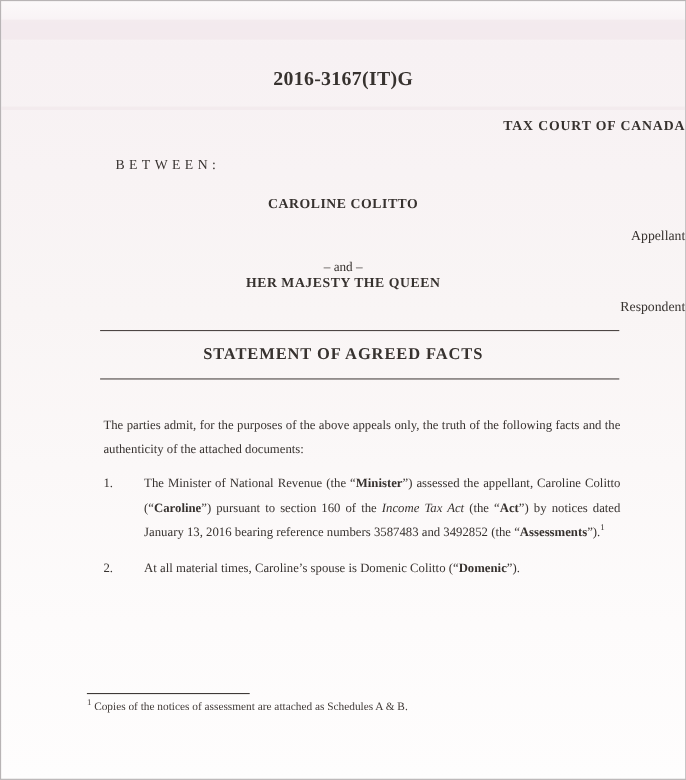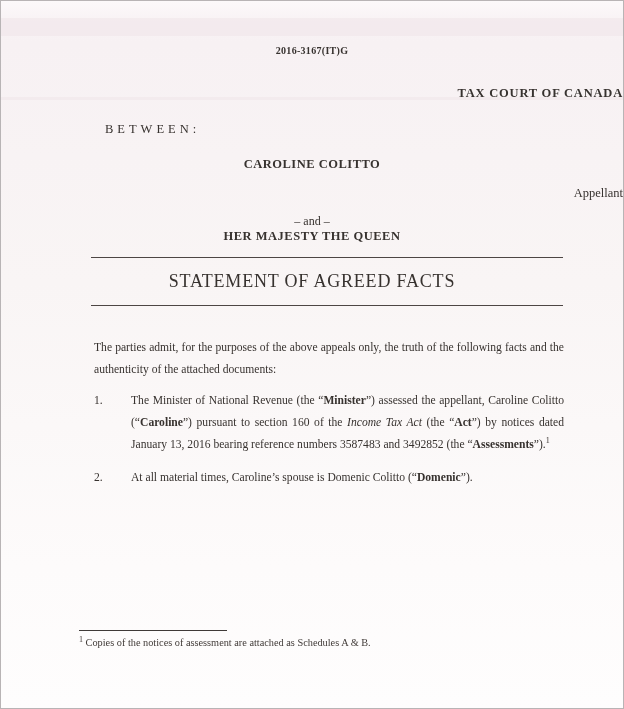--- a/index.html
+++ b/index.html
@@ -39,24 +39,24 @@
   .scan-band-2 {
     position: absolute;
     left: 0; top: 96px;
     width: 100%; height: 3px;
     background: rgba(238, 226, 231, 0.45);
     pointer-events: none;
   }
 
   .case-numbers {
     margin: 0;
-    padding-top: 42px;
-    text-align: center;
-    font-weight: bold;
-    font-size: 10px;
+    padding-top: 63px;
+    text-align: center;
+    font-weight: bold;
+    font-size: 18px;
     line-height: 15px;
     letter-spacing: 0.3px;
   }
   .court-name {
     margin-top: 28px;
     text-align: right;
     font-weight: bold;
     font-size: 12.5px;
     letter-spacing: 0.8px;
   }
@@ -95,22 +95,22 @@
     margin: 13px 0 0 90px;
     width: 472px;
     height: 0;
     border: none;
     border-top: 1.6px solid #4d4644;
   }
   .rule-2 { margin-top: 13px; }
   .doc-title {
     margin-top: 13px;
     text-align: center;
-    font-weight: normal;
-    font-size: 18px;
+    font-weight: bold;
+    font-size: 15px;
     letter-spacing: 0.8px;
   }
 
   .intro-paragraph {
     margin: 31px 0 4px 93px;
     width: 470px;
     font-size: 11.6px;
     line-height: 22px;
     text-align: justify;
   }
@@ -171,20 +171,21 @@
   <div class="between-label">BETWEEN:</div>
 
   <div class="appellant-name">CAROLINE COLITTO</div>
 
   <div class="party-role">Appellant</div>
 
   <div class="and-separator">– and –</div>
 
   <div class="respondent-name">HER MAJESTY THE QUEEN</div>
 
+  <div class="party-role respondent-role">Respondent</div>
 
   <hr class="rule">
 
   <div class="doc-title">STATEMENT OF AGREED FACTS</div>
 
   <hr class="rule rule-2">
 
   <div class="intro-paragraph">The parties admit, for the purposes of the above appeals only, the truth of the following facts and the authenticity of the attached documents:</div>
 
   <div class="facts-list">

